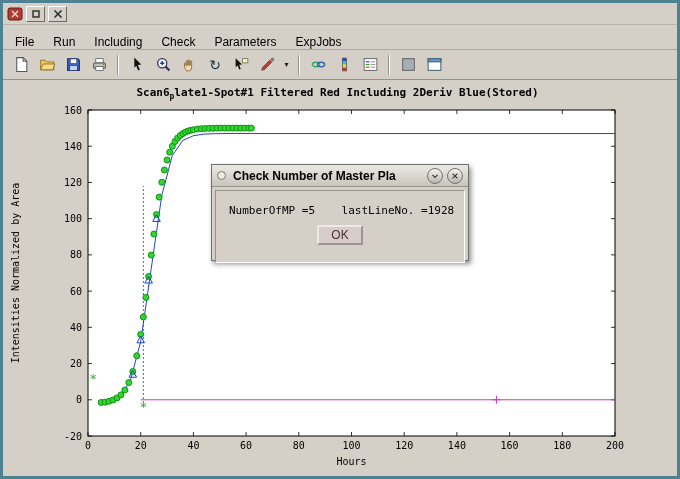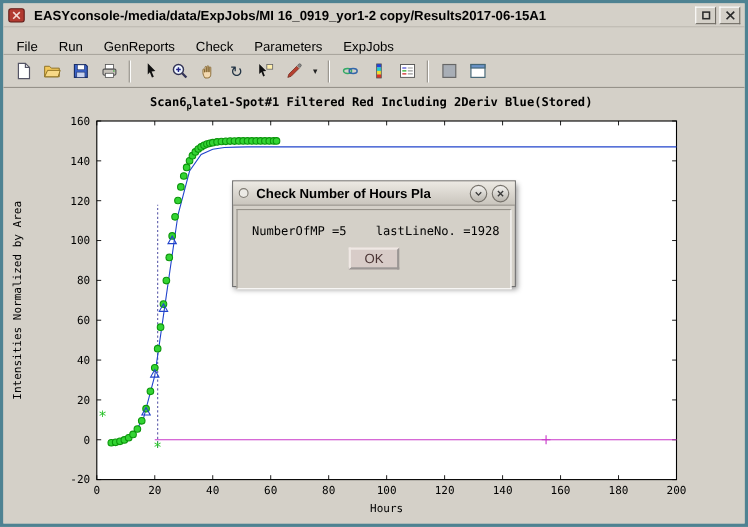--- a/index.html
+++ b/index.html
@@ -61,37 +61,36 @@
 
 <div class="window">
 
   <div class="titlebar">
     <span class="win-icon">
       <svg viewBox="0 0 16 14" width="16" height="14">
         <rect x="1" y="1" width="14" height="12" rx="2" fill="#b23a30" stroke="#5f1c18"></rect>
         <path d="M5 4 L11 10 M11 4 L5 10" stroke="#f4d9d4" stroke-width="1.4" fill="none"></path>
       </svg>
     </span>
-    <span class="title-text">EASYconsole-/media/data/ExpJobs/MI 16_0919_yor1-2 copy/Results2017-06-15A1</span>
     <span class="tb-btn">
       <svg viewBox="0 0 10 10" width="10" height="10">
         <rect x="2" y="2" width="6" height="6" fill="none" stroke="#2a2a2a" stroke-width="1.4"></rect>
       </svg>
     </span>
     <span class="tb-btn">
       <svg viewBox="0 0 10 10" width="10" height="10">
         <path d="M1.5 1.5 L8.5 8.5 M8.5 1.5 L1.5 8.5" stroke="#2a2a2a" stroke-width="1.5" fill="none"></path>
       </svg>
     </span>
   </div>
 
   <div class="menubar">
     <span class="menu-item">File</span>
     <span class="menu-item">Run</span>
-    <span class="menu-item">GenReports</span>
+    <span class="menu-item">Including</span>
     <span class="menu-item">Check</span>
     <span class="menu-item">Parameters</span>
     <span class="menu-item">ExpJobs</span>
   </div>
 
   <div class="toolbar">
     <button class="tool">
       <svg viewBox="0 0 16 16" width="17" height="17">
         <path d="M3.5 1.5 h6 l3.5 3.5 v9.5 h-9.5 z" fill="#fff" stroke="#556"></path>
         <path d="M9.5 1.5 v3.5 h3.5" fill="none" stroke="#556"></path>
@@ -320,21 +319,21 @@
         <text x="140.335" y="330.6166666666667" text-anchor="middle" font-size="13" font-family="DejaVu Sans Mono, monospace" fill="#22c022">*</text>
         <line x1="489.425" y1="319.77777777777777" x2="497.425" y2="319.77777777777777" stroke="#c837c8" stroke-width="1"></line>
         <line x1="493.425" y1="315.77777777777777" x2="493.425" y2="323.77777777777777" stroke="#c837c8" stroke-width="1"></line>
       </svg>
 
     <div class="chart-title"><span>Scan6</span><span class="subp">p</span><span>late1-Spot#1 Filtered Red Including 2Deriv Blue(Stored)</span></div>
 
     <div class="dialog">
       <div class="dlg-title">
         <span class="dlg-dot"></span>
-        <span class="dlg-title-text">Check Number of Hours Pla</span>
+        <span class="dlg-title-text">Check Number of Master Pla</span>
         <span class="dlg-round">
           <svg viewBox="0 0 10 10" width="10" height="10">
             <path d="M2.5 3.8 L5 6.4 L7.5 3.8" fill="none" stroke="#3a3a3a" stroke-width="1.2"></path>
           </svg>
         </span>
         <span class="dlg-round">
           <svg viewBox="0 0 10 10" width="10" height="10">
             <path d="M2.6 2.6 L7.4 7.4 M7.4 2.6 L2.6 7.4" fill="none" stroke="#3a3a3a" stroke-width="1.2"></path>
           </svg>
         </span>

